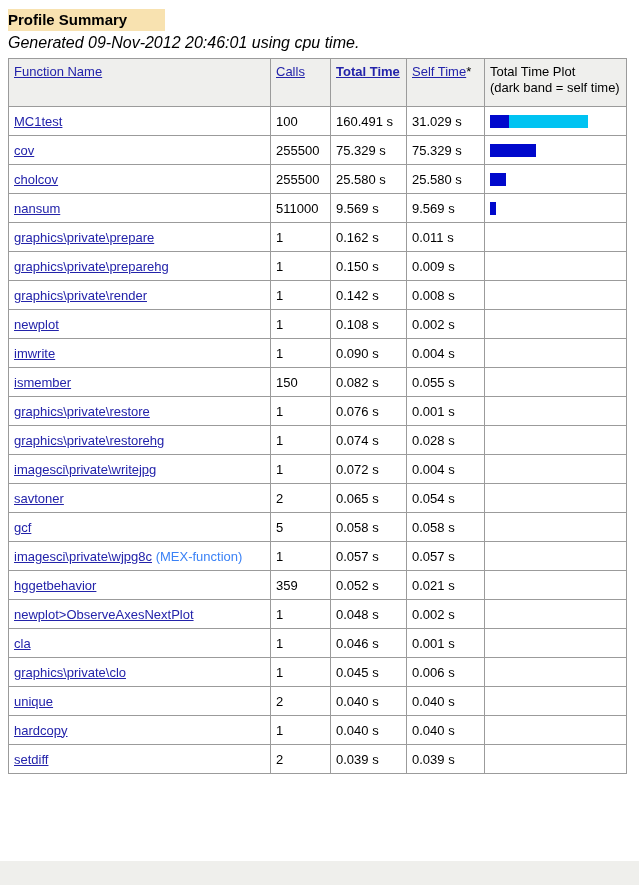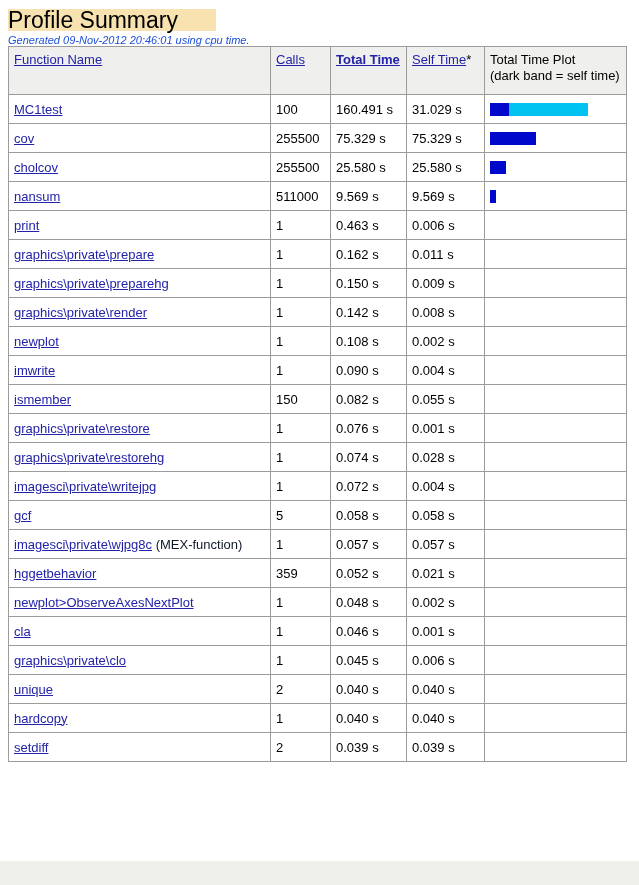--- a/index.html
+++ b/index.html
@@ -7,38 +7,39 @@
     width: 639px; height: 885px;
     background: #ffffff;
     font-family: "Liberation Sans", sans-serif;
     overflow: hidden;
     position: relative;
   }
   .page { padding: 9px 0 0 8px; }
 
   .title {
     margin: 0;
-    font-size: 23px;
+    font-size: 15px;
     line-height: 22px;
-    font-weight: normal;
+    font-weight: bold;
     color: #000000;
   }
   .title .hl {
     background: #f8e2b0;
     display: inline-block;
     padding-right: 38px;
   }
   .subtitle {
     margin: 3px 0 0 0;
-    font-size: 11px;
+    font-size: 16px;
     font-style: italic;
-    color: #1d4ed8;
+    color: #000000;
   }
 
   table.profile {
+    margin-top: 6px;
     border-collapse: collapse;
     table-layout: fixed;
     width: 618px;
   }
   table.profile th, table.profile td {
     border: 1px solid #9b9b9b;
     font-size: 13px;
     font-weight: normal;
     text-align: left;
     padding: 0 5px;
@@ -53,21 +54,21 @@
     color: #000000;
   }
   table.profile td { height: 28px; vertical-align: middle; }
 
   a.lnk {
     color: #2323aa;
     text-decoration: underline;
     cursor: pointer;
   }
   th .bold-link { font-weight: bold; }
-  .suffix { color: #0f172a; }
+  .suffix { color: #3b82f6; }
   .asterisk { color: #000000; text-decoration: none; }
 
   .plot-head { line-height: 16px; }
 
   .bar { display: flex; height: 13px; align-items: stretch; }
   .band { display: block; height: 13px; }
 
   .footer-band {
     position: absolute;
     left: 0; top: 861px;
@@ -150,32 +151,20 @@
     <td>9.569 s</td>
     <td>9.569 s</td>
     <td>
       <div class="bar">
         <span class="band" style="width: 6px; background: rgb(0, 8, 204);"></span>
         <span class="band" style="width: 0px; background: rgb(0, 195, 242);"></span>
       </div>
     </td>
   </tr>
         <tr>
-    <td><a class="lnk">print</a><span class="suffix"></span></td>
-    <td>1</td>
-    <td>0.463 s</td>
-    <td>0.006 s</td>
-    <td>
-      <div class="bar">
-        <span class="band" style="width: 0px; background: rgb(0, 8, 204);"></span>
-        <span class="band" style="width: 0px; background: rgb(0, 195, 242);"></span>
-      </div>
-    </td>
-  </tr>
-        <tr>
     <td><a class="lnk">graphics\private\prepare</a><span class="suffix"></span></td>
     <td>1</td>
     <td>0.162 s</td>
     <td>0.011 s</td>
     <td>
       <div class="bar">
         <span class="band" style="width: 0px; background: rgb(0, 8, 204);"></span>
         <span class="band" style="width: 0px; background: rgb(0, 195, 242);"></span>
       </div>
     </td>
@@ -270,20 +259,32 @@
     <td>0.072 s</td>
     <td>0.004 s</td>
     <td>
       <div class="bar">
         <span class="band" style="width: 0px; background: rgb(0, 8, 204);"></span>
         <span class="band" style="width: 0px; background: rgb(0, 195, 242);"></span>
       </div>
     </td>
   </tr>
         <tr>
+    <td><a class="lnk">savtoner</a><span class="suffix"></span></td>
+    <td>2</td>
+    <td>0.065 s</td>
+    <td>0.054 s</td>
+    <td>
+      <div class="bar">
+        <span class="band" style="width: 0px; background: rgb(0, 8, 204);"></span>
+        <span class="band" style="width: 0px; background: rgb(0, 195, 242);"></span>
+      </div>
+    </td>
+  </tr>
+        <tr>
     <td><a class="lnk">gcf</a><span class="suffix"></span></td>
     <td>5</td>
     <td>0.058 s</td>
     <td>0.058 s</td>
     <td>
       <div class="bar">
         <span class="band" style="width: 0px; background: rgb(0, 8, 204);"></span>
         <span class="band" style="width: 0px; background: rgb(0, 195, 242);"></span>
       </div>
     </td>

